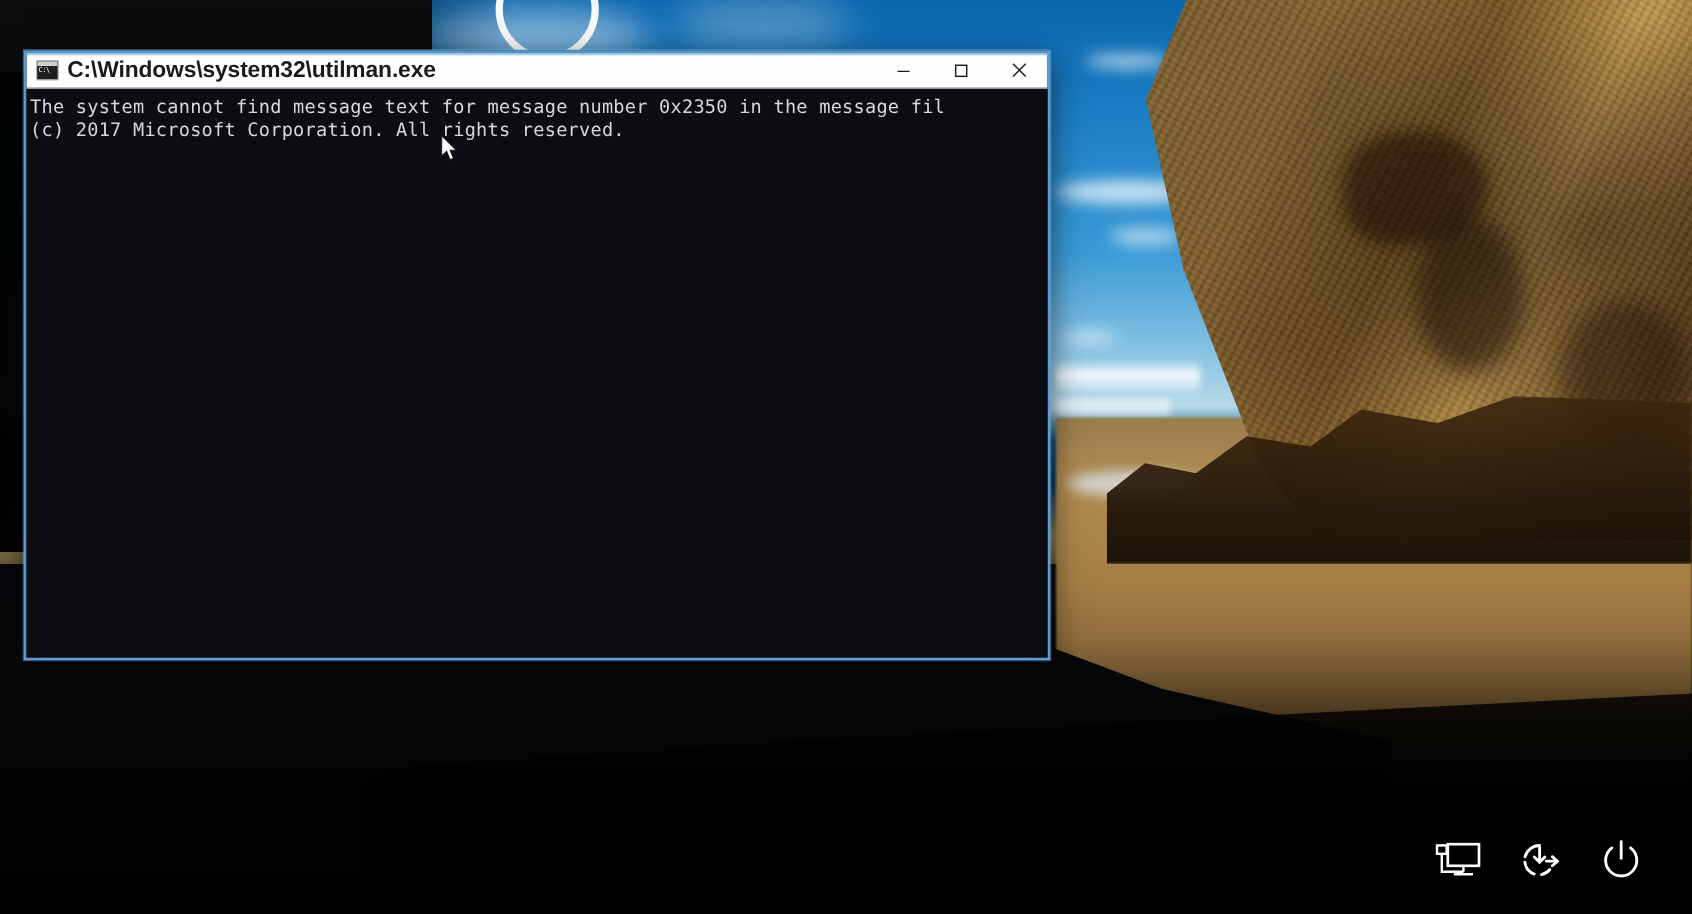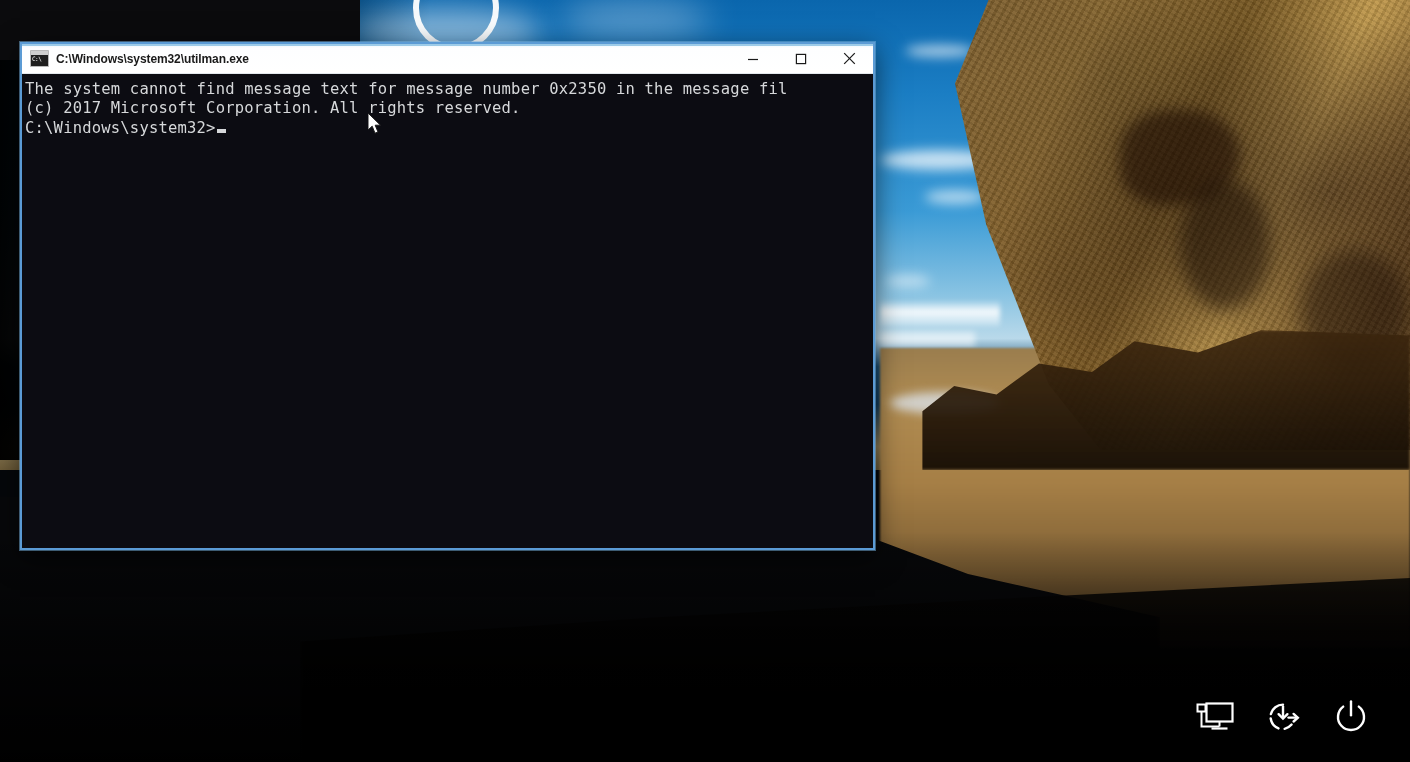--- a/index.html
+++ b/index.html
@@ -232,21 +232,21 @@
     position: absolute;
     left: 1px; top: 4px;
     font-family: "DejaVu Sans Mono", monospace;
     font-size: 6px;
     line-height: 7px;
     color: #ffffff;
     letter-spacing: -0.5px;
   }
   .title-text {
     font-family: "Liberation Sans", sans-serif;
-    font-size: 12px;
+    font-size: 19px;
     font-weight: bold;
     color: #1a1a1a;
     white-space: nowrap;
     letter-spacing: -0.1px;
   }
   .win-buttons {
     margin-left: auto;
     display: flex;
     height: 29px;
     flex: none;
@@ -368,21 +368,20 @@
           </svg>
         </div>
       </div>
     </div>
 
     <div class="console-body">
       <pre class="console-text">The system cannot find message text for message number 0x2350 in the message fil</pre>
       <pre class="console-text"></pre>
       <pre class="console-text">(c) 2017 Microsoft Corporation. All rights reserved.</pre>
       <pre class="console-text"></pre>
-      <pre class="console-text"><span>C:\Windows\system32&gt;</span><span class="cursor-block"></span></pre>
     </div>
 
   </div>
 
   <div class="mouse-pointer">
     <svg width="16" height="24" viewBox="0 0 16 24" aria-hidden="true">
       <polygon points="0,0 0,17 4.2,13.2 7,20.2 10,19 7.2,12.2 12.5,12.2" fill="#ffffff" stroke="#1a1a1a" stroke-width="1"></polygon>
     </svg>
   </div>
 

